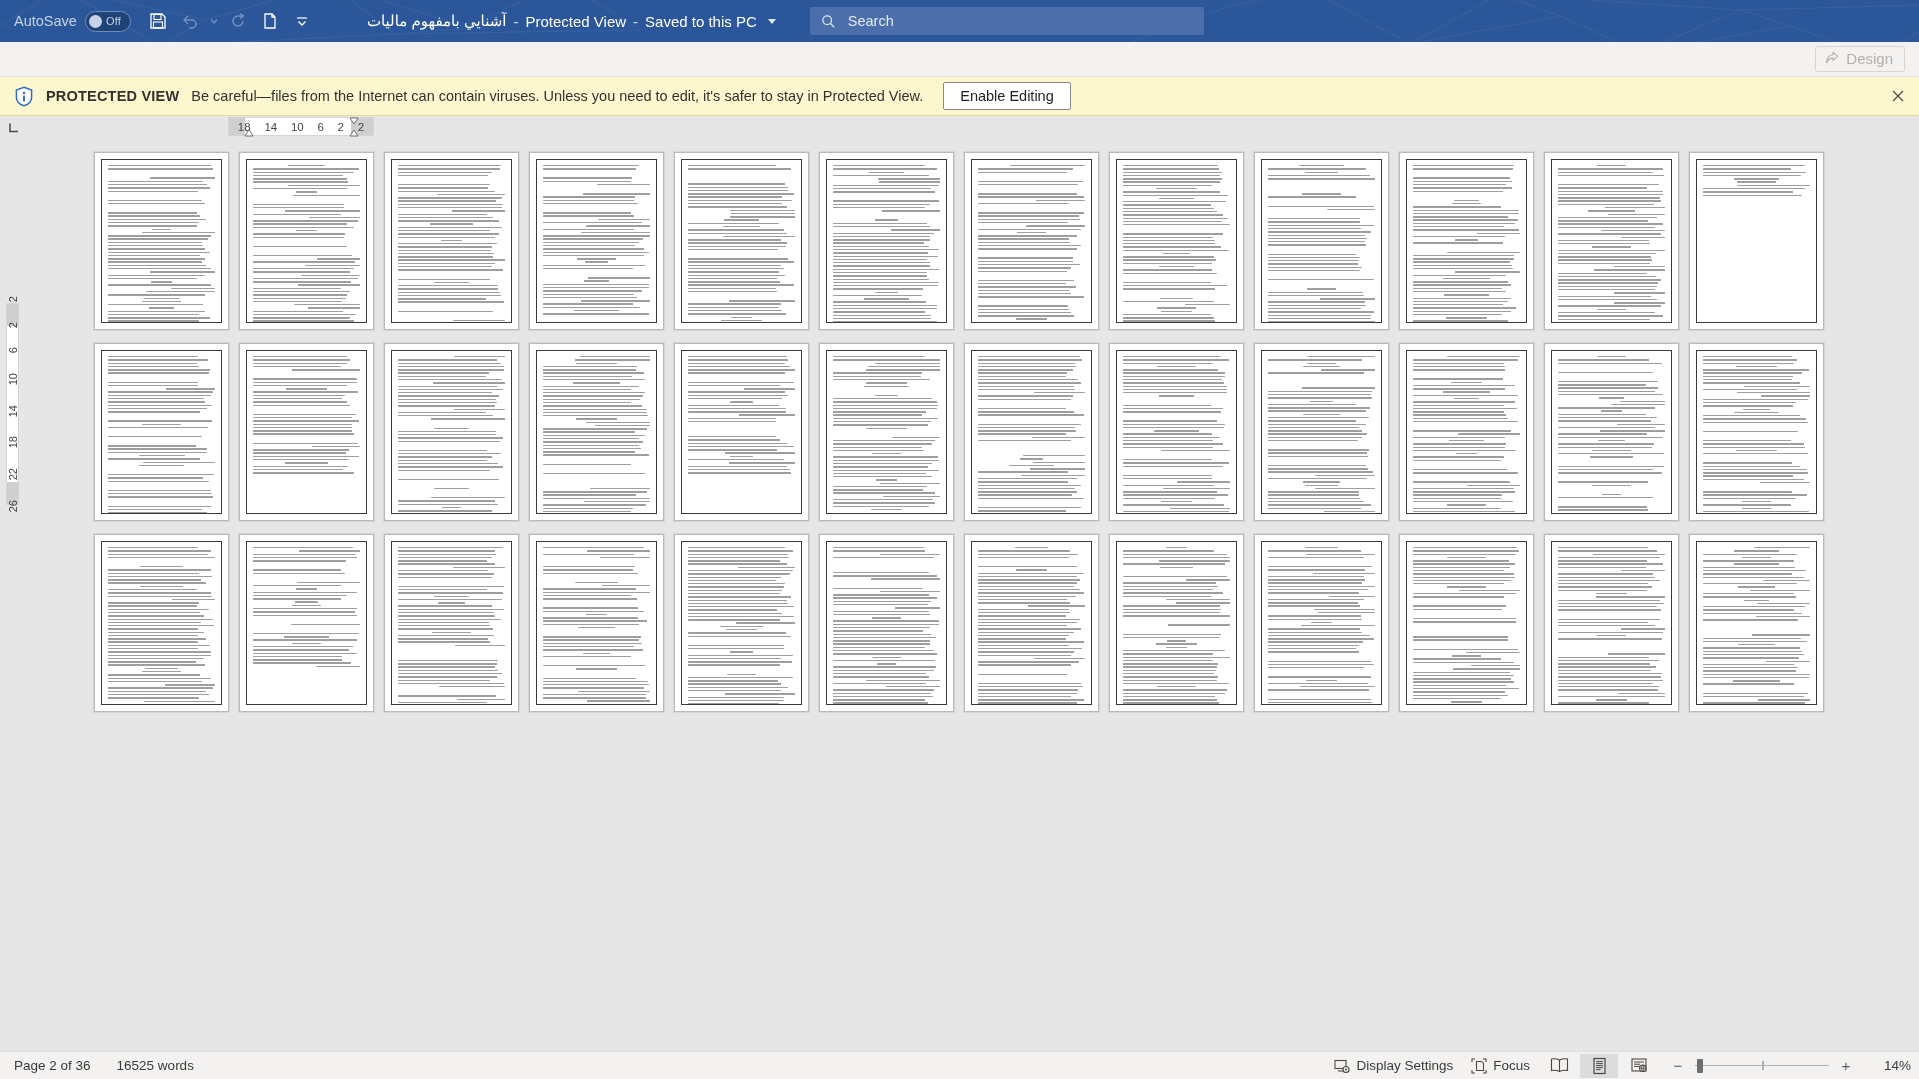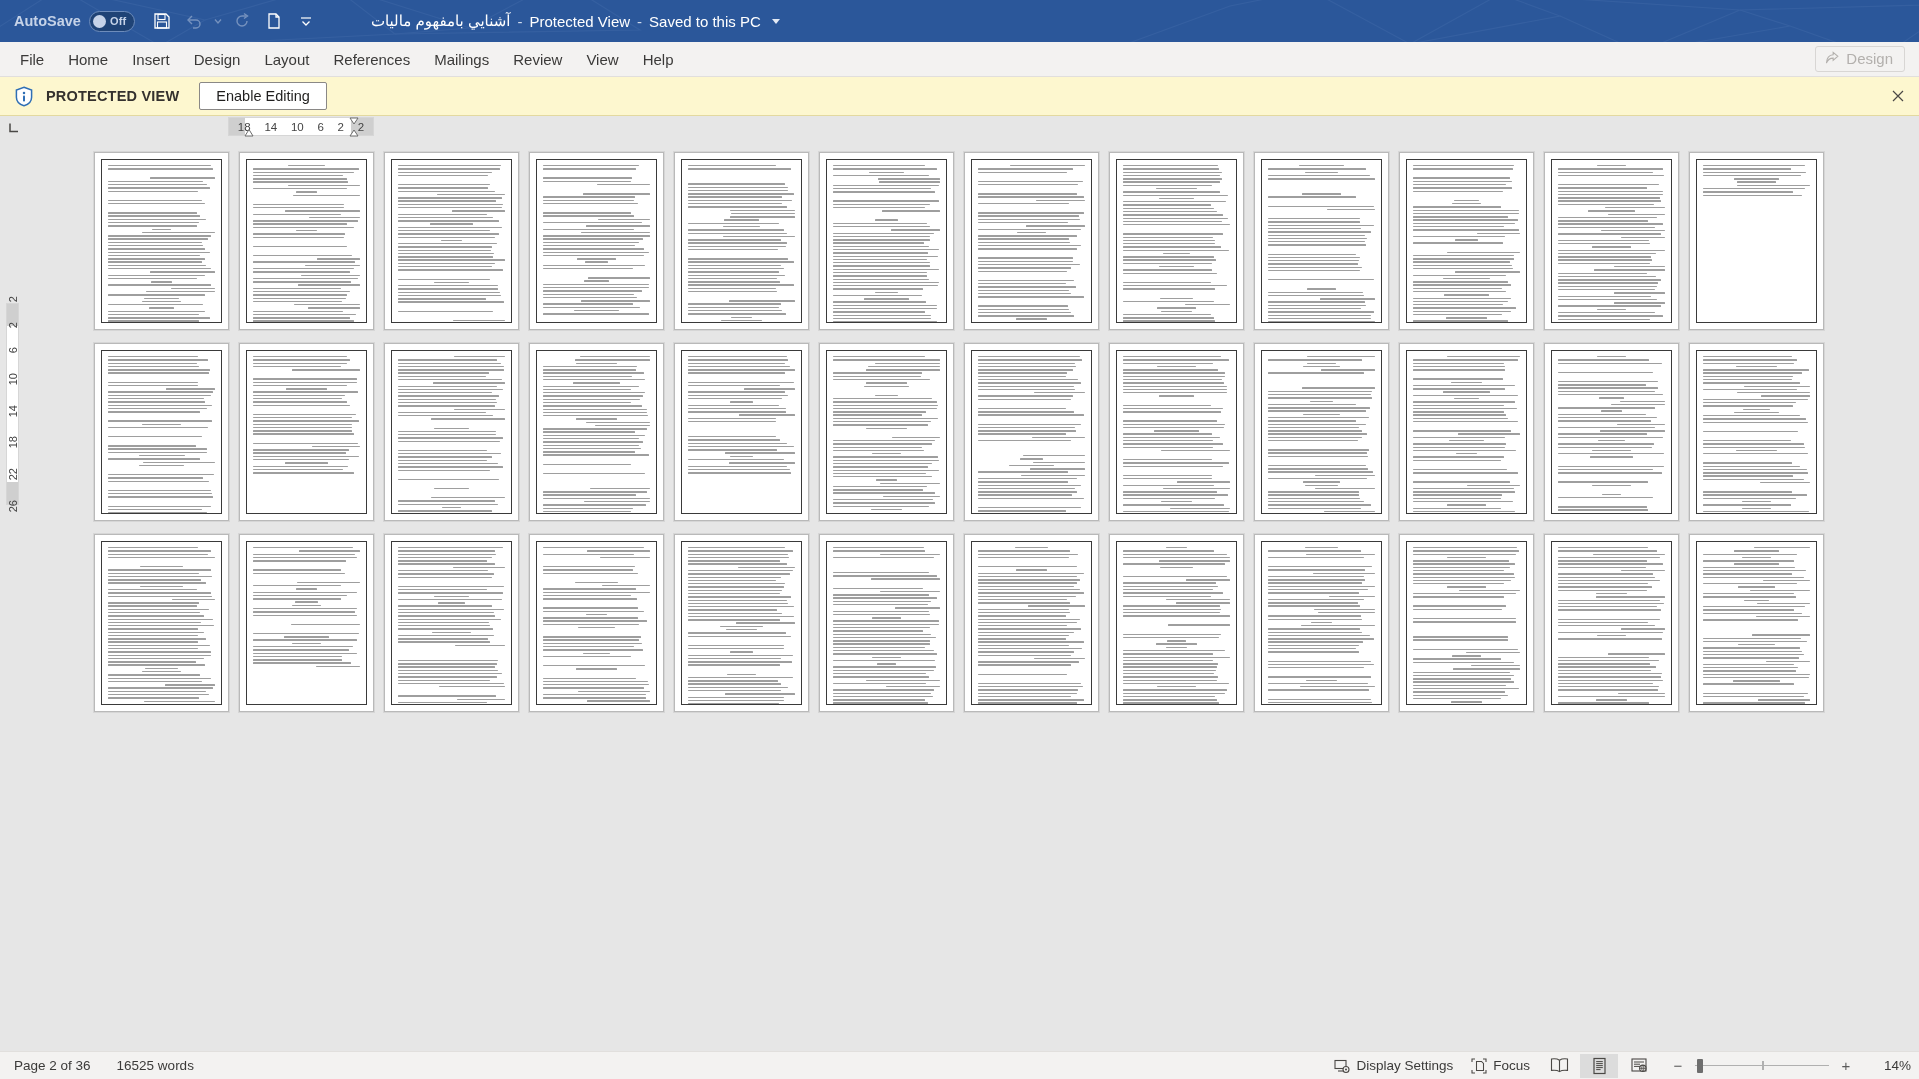--- a/index.html
+++ b/index.html
@@ -21,21 +21,21 @@
     font-size: 15px;
     overflow: hidden;
   }
   .titlebar-deco {
     position: absolute; inset: 0;
     pointer-events: none;
     opacity: .30;
   }
   .tb-zone { position: relative; z-index: 2; display: flex; align-items: center; }
 
-  .autosave-group { display: flex; align-items: center; gap: 8px; margin-left: 14px; font-weight: bold; }
+  .autosave-group { display: flex; align-items: center; gap: 8px; margin-left: 14px; }
   .autosave-label { color: #c6d3e8; font-size: 14.5px; }
   .toggle {
     width: 46px; height: 21px; border-radius: 11px;
     background: #1f4376; border: 1px solid #6d8cbb;
     display: flex; align-items: center; padding: 0 3px; gap: 4px;
   }
   .toggle .knob { width: 13px; height: 13px; border-radius: 50%; background: #c6d3e8; }
   .toggle .ostate { font-size: 11px; color: #c6d3e8; letter-spacing: .2px; }
 
   .qat { display: flex; align-items: center; gap: 2px; margin-left: 12px; }
@@ -333,55 +333,51 @@
 
   <div class="tb-zone doc-title">
     <span>آشنايي بامفهوم ماليات</span>
     <span class="sep">-</span>
     <span>Protected View</span>
     <span class="sep">-</span>
     <span>Saved to this PC</span>
     <span class="caret-dn"></span>
   </div>
 
+  <div class="tb-zone searchbox">
+    <svg width="15" height="15" viewBox="0 0 16 16">
+        <circle cx="6.6" cy="6.6" r="4.6" fill="none" stroke="#e2e9f4" stroke-width="1.3"></circle>
+        <path d="M10.1 10.1L14.2 14.2" stroke="#e2e9f4" stroke-width="1.3"></path>
+      </svg>
+    <span class="ph">Search</span>
+  </div>
 
 </div>
 
 <div class="ribbon">
-  <div class="tabs">
-    <div class="tab file">File</div>
-    <div class="tab">Home</div>
-    <div class="tab">Insert</div>
-    <div class="tab">Design</div>
-    <div class="tab">Layout</div>
-    <div class="tab">References</div>
-    <div class="tab">Mailings</div>
-    <div class="tab">Review</div>
-    <div class="tab">View</div>
-    <div class="tab">Help</div>
-  </div>
   <div class="share-wrap">
     <div class="share-btn">
       <svg width="15" height="15" viewBox="0 0 16 16">
           <path d="M1.5 13c1.5-4.2 4.3-5.4 7.2-5.4V10l5-4.4L8.7 1.5V4C4.6 4.2 1.8 7.6 1.5 13z" fill="none" stroke="#b3b0ad" stroke-width="1.15"></path>
         </svg>
       <span>Design</span>
     </div>
   </div>
 </div>
 
 <div class="pv-banner">
   <span class="pv-icon">
     <svg width="20" height="21" viewBox="0 0 20 21">
         <path d="M10 1.2L17.6 4v7.2c0 4.6-3.3 7.3-7.6 8.6-4.3-1.3-7.6-4-7.6-8.6V4z" fill="#ffffff" stroke="#2f6fb5" stroke-width="1.5"></path>
         <circle cx="10" cy="7" r="1.25" fill="#2f6fb5"></circle>
         <rect x="9" y="9.5" width="2" height="6" rx=".8" fill="#2f6fb5"></rect>
       </svg>
   </span>
   <span class="pv-strong">PROTECTED VIEW</span>
+  <span class="pv-text">Be careful—files from the Internet can contain viruses. Unless you need to edit, it's safer to stay in Protected View.</span>
   <button class="pv-enable">Enable Editing</button>
   <span class="pv-close" title="Close Message Bar">
     <svg width="12" height="12" viewBox="0 0 12 12">
         <path d="M1 1l10 10M11 1L1 11" stroke="#4a4845" stroke-width="1.2"></path>
       </svg>
   </span>
 </div>
 
 <div class="ruler-row">
   <div class="corner-btn" title="Left Tab">

